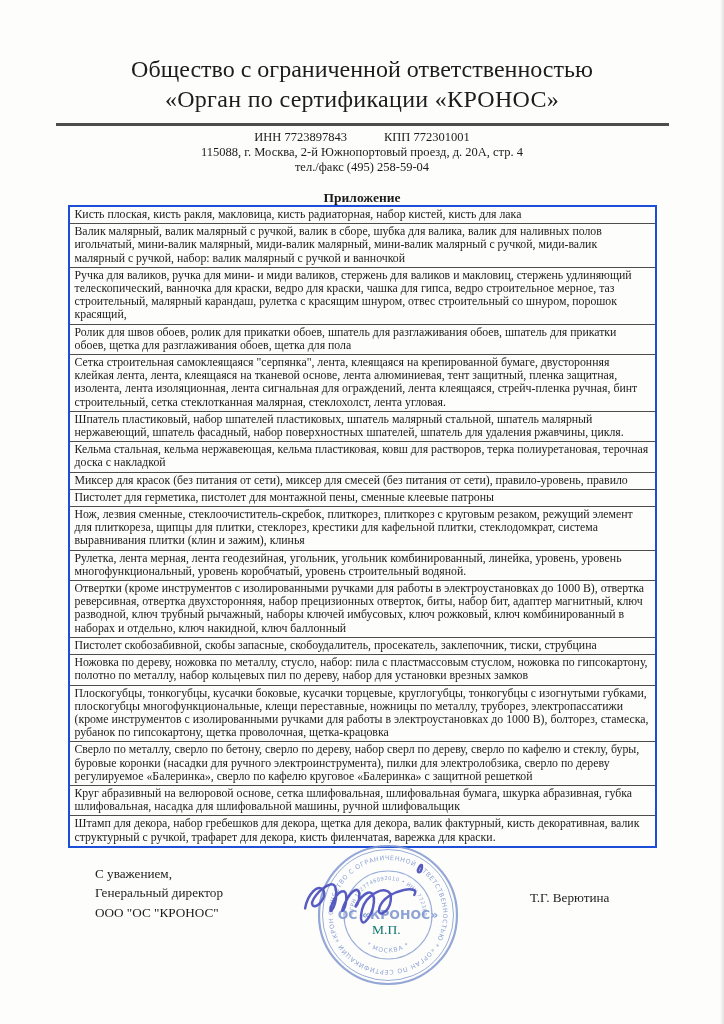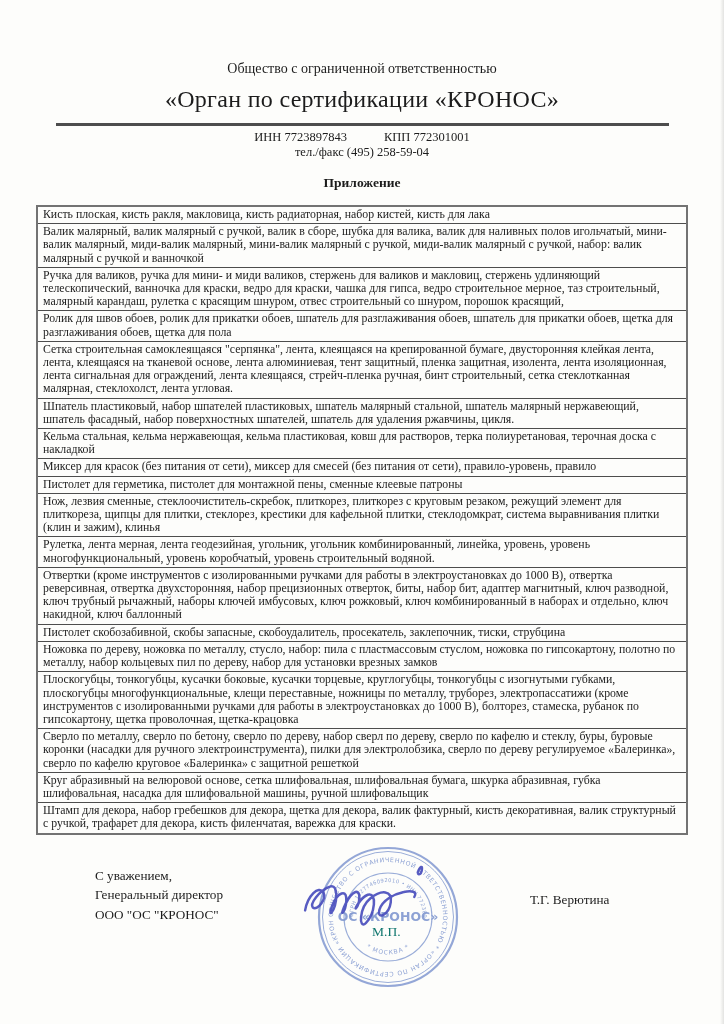--- a/index.html
+++ b/index.html
@@ -7,28 +7,28 @@
     width:724px;height:1024px;position:relative;overflow:hidden;
     background:#fdfdfb;
     font-family:"Liberation Serif","DejaVu Serif",serif;
     color:#1c1c1c;
   }
   .page{position:absolute;inset:0;}
   .scan-edge{position:absolute;right:0;top:0;width:4px;height:100%;
     background:linear-gradient(to right,rgba(0,0,0,0),rgba(0,0,0,.10));}
   
   .header{padding-top:58px;text-align:center;}
-  .org-type{font-size:14px;line-height:22px;}
+  .org-type{font-size:24px;line-height:22px;}
   .org-name{font-size:24px;line-height:30px;margin-top:4px;letter-spacing:.3px;}
   .divider{width:613px;height:3px;background:#4d4d4d;margin:9px auto 0;}
   .inn-row{display:flex;justify-content:center;gap:37px;font-size:12.5px;line-height:15px;margin-top:4px;}
   .addr,.phone{font-size:12.5px;line-height:15px;}
   .doc-title{font-size:13.5px;font-weight:bold;line-height:15px;margin-top:15px;}
   
-  table.items{width:652px;margin:15px auto;border-collapse:collapse;border:2px solid #737373;}
+  table.items{width:589px;margin:0 auto;border-collapse:collapse;border:2px solid #1d4ed8;}
   table.items td{
     border:1px solid #4d4d4d;
     font-size:11.8px;line-height:13.2px;
     padding:1px 6px 2px 5px;vertical-align:top;
   }
   
   .footer{position:relative;width:100%;height:146px;}
   .signoff{position:absolute;left:95px;top:16px;font-size:13.2px;line-height:19.5px;}
   .signatory{position:absolute;left:530px;top:42px;font-size:13.2px;}
   .stamp-wrap{position:absolute;left:304px;top:-11px;width:168px;height:160px;}
@@ -43,20 +43,21 @@
   <div class="scan-edge"></div>
 
   <div class="header">
     <div class="org-type">Общество с ограниченной ответственностью</div>
     <div class="org-name">«Орган по сертификации «КРОНОС»</div>
     <div class="divider"></div>
     <div class="inn-row">
       <span>ИНН 7723897843</span>
       <span>КПП 772301001</span>
     </div>
+    <div class="addr">115088, г. Москва, 2-й Южнопортовый проезд, д. 20А, стр. 4</div>
     <div class="phone">тел./факс (495) 258-59-04</div>
     <div class="doc-title">Приложение</div>
   </div>
 
   <table class="items">
     <tbody>
       <tr>
           <td>Кисть плоская, кисть ракля, макловица, кисть радиаторная, набор кистей, кисть для лака</td>
         </tr>
       <tr>

